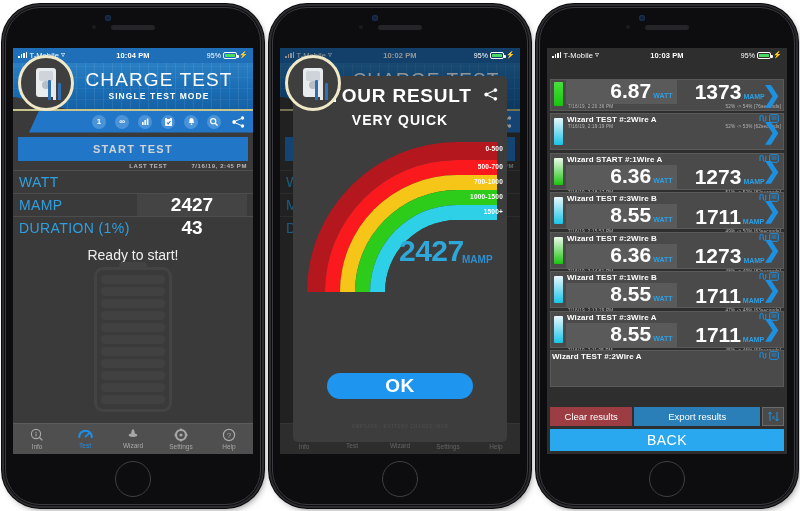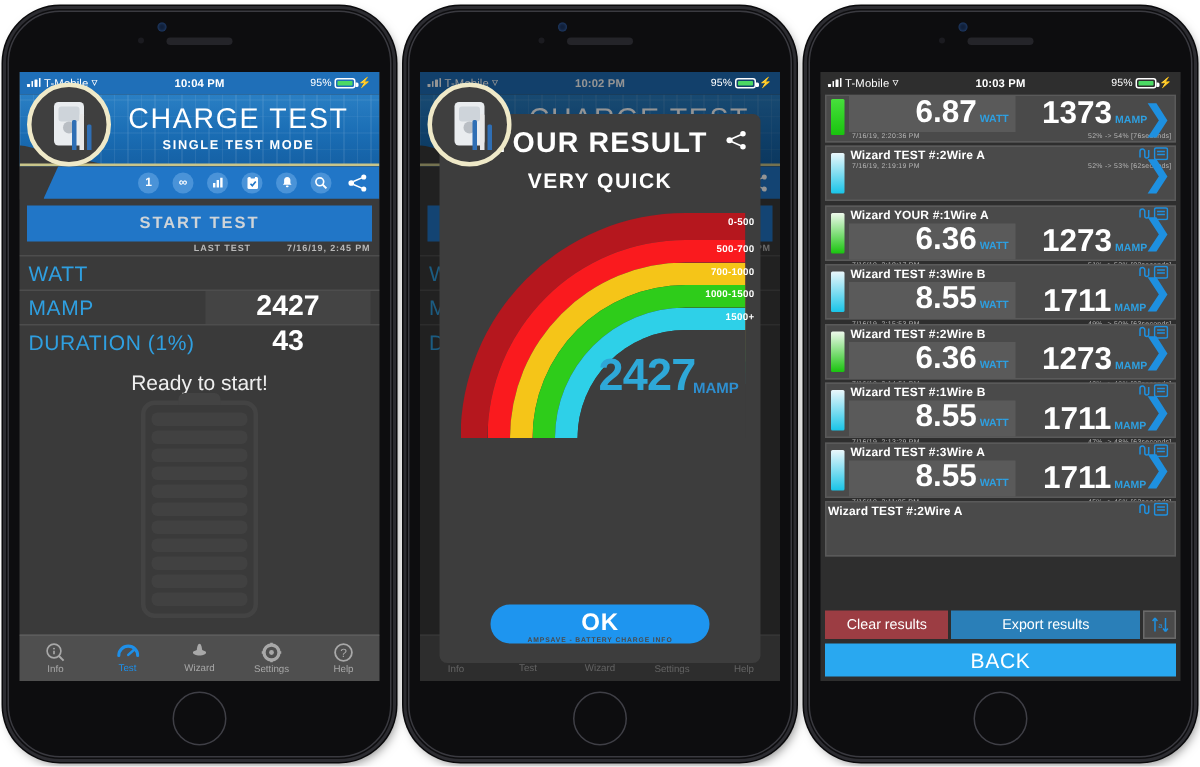--- a/index.html
+++ b/index.html
@@ -148,32 +148,32 @@
   .arc{ position:relative; margin:14px 0 0 14px; height:150px; }
   .arcband{ position:absolute; left:0; bottom:0; border-style:solid;
             border-right:0; border-bottom:0;
             border-top-left-radius:999px; }
   .arclbl{ position:absolute; right:0; color:#fff; font-size:6.5px; font-weight:bold;
            text-align:right; padding-right:4px; letter-spacing:.2px; }
   .arccore{ position:absolute; background:#3d3d3d; border-top-left-radius:999px; }
   .bigval{ position:absolute; color:#2ea8d8; font-size:30px; font-weight:bold;
            letter-spacing:-.5px; }
   .bigunit{ position:absolute; color:#2e8fd0; font-size:10px; font-weight:bold; }
-  .okbtn{ position:absolute; left:34px; right:34px; bottom:13px; height:26px;
-          border-radius:13px; background:#1e95ef; color:#fff; font-size:16px;
+  .okbtn{ position:absolute; left:34px; right:34px; bottom:43px; height:26px;
+          border-radius:13px; background:#1e95ef; color:#fff; font-size:19px;
           font-weight:bold; display:flex; align-items:center; justify-content:center;
           letter-spacing:.5px; }
   .modal-foot{ position:absolute; left:0; right:0; bottom:13px; text-align:center;
                color:#4a4a4a; font-size:4.5px; letter-spacing:.6px; font-weight:bold; }
 
   
   .screen3{ background:#2e2e2e; display:flex; flex-direction:column; }
   .res-title{ text-align:center; color:#fff; font-size:15px; font-weight:bold;
               padding:2px 0 3px; letter-spacing:.3px; }
-  .res-list{ flex:1; overflow:hidden; padding:0 3px; }
+  .res-list{ flex:1; overflow:hidden; padding:0 3px;margin-top:16px; }
   .res-item{ margin-bottom:2.5px; background:#4a4a4a; border:1px solid #5a5a5a;
              position:relative; height:37px; display:flex; }
   .res-item.first{ height:32px; }
   .ri-bar{ width:9px; margin:4px 3px 4px 3px; border-radius:1px; }
   .ri-body{ flex:1; position:relative; }
   .ri-name{ color:#fff; font-size:8px; font-weight:bold; padding:1px 0 0 1px;
             letter-spacing:.1px; }
   .ri-nums{ display:flex; align-items:center; height:26px; }
   .ri-watt{ flex:1; background:#5a5a5a; display:flex; align-items:baseline;
             justify-content:flex-end; gap:2px; padding-right:4px; height:24px; }
@@ -628,21 +628,21 @@
               <span>7/16/19, 2:19:19 PM</span>
               <span>52% -&gt; 53% [62seconds]</span>
             </div>
           </div>
           <div class="ri-chev">❯</div>
         </div>
 
         <div class="res-item">
           <div class="ri-bar" style="background:linear-gradient(180deg,#eef9ec,#19c40e)"></div>
           <div class="ri-body">
-            <div class="ri-name">Wizard YOUR #:1Wire A</div>
+            <div class="ri-name">Wizard START #:1Wire A</div>
             <div class="ri-icons">
               <svg width="9" height="9" viewBox="0 0 9 9">
                   <path d="M2 7V3a1.6 1.6 0 0 1 3.2 0v3a1.3 1.3 0 0 0 2.6 0V2" stroke="#1e90e0" stroke-width="1" fill="none"></path>
                 </svg>
               <svg width="10" height="9" viewBox="0 0 10 9">
                   <rect x=".7" y=".7" width="8.6" height="7.6" rx="1" stroke="#1e90e0" stroke-width="1" fill="none"></rect>
                   <line x1="2.4" y1="3" x2="7.6" y2="3" stroke="#1e90e0" stroke-width=".9"></line>
                   <line x1="2.4" y1="5" x2="7.6" y2="5" stroke="#1e90e0" stroke-width=".9"></line>
                 </svg>
             </div>

